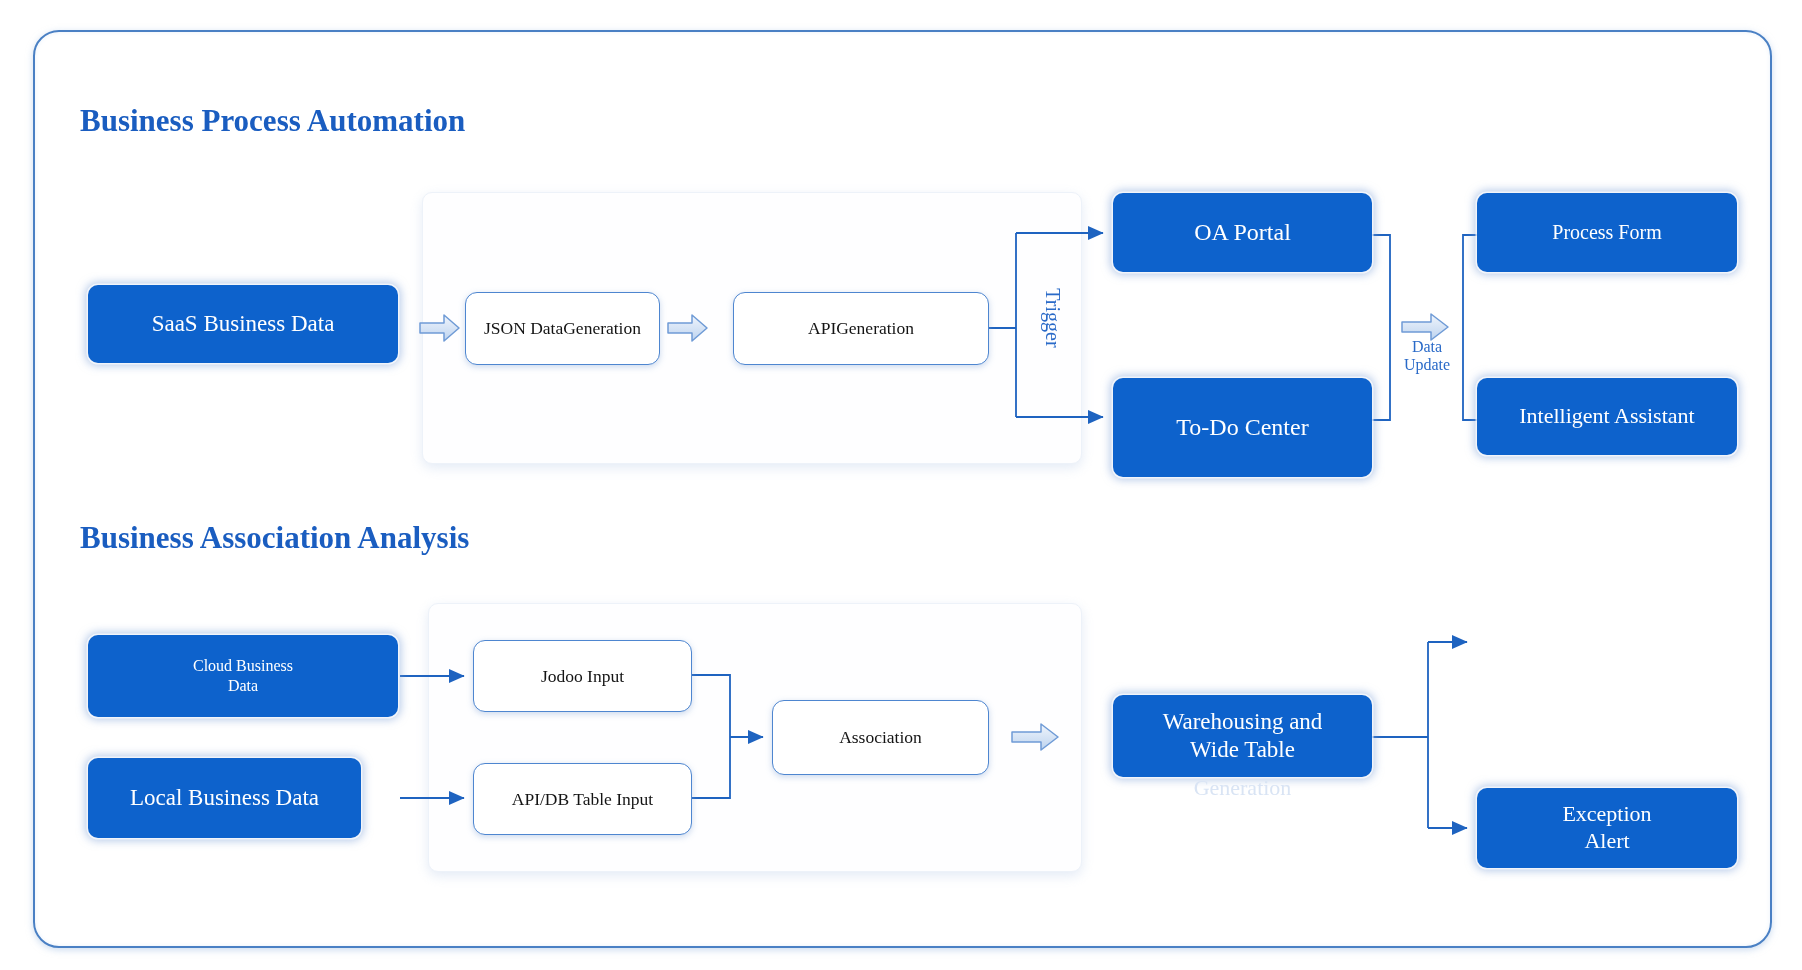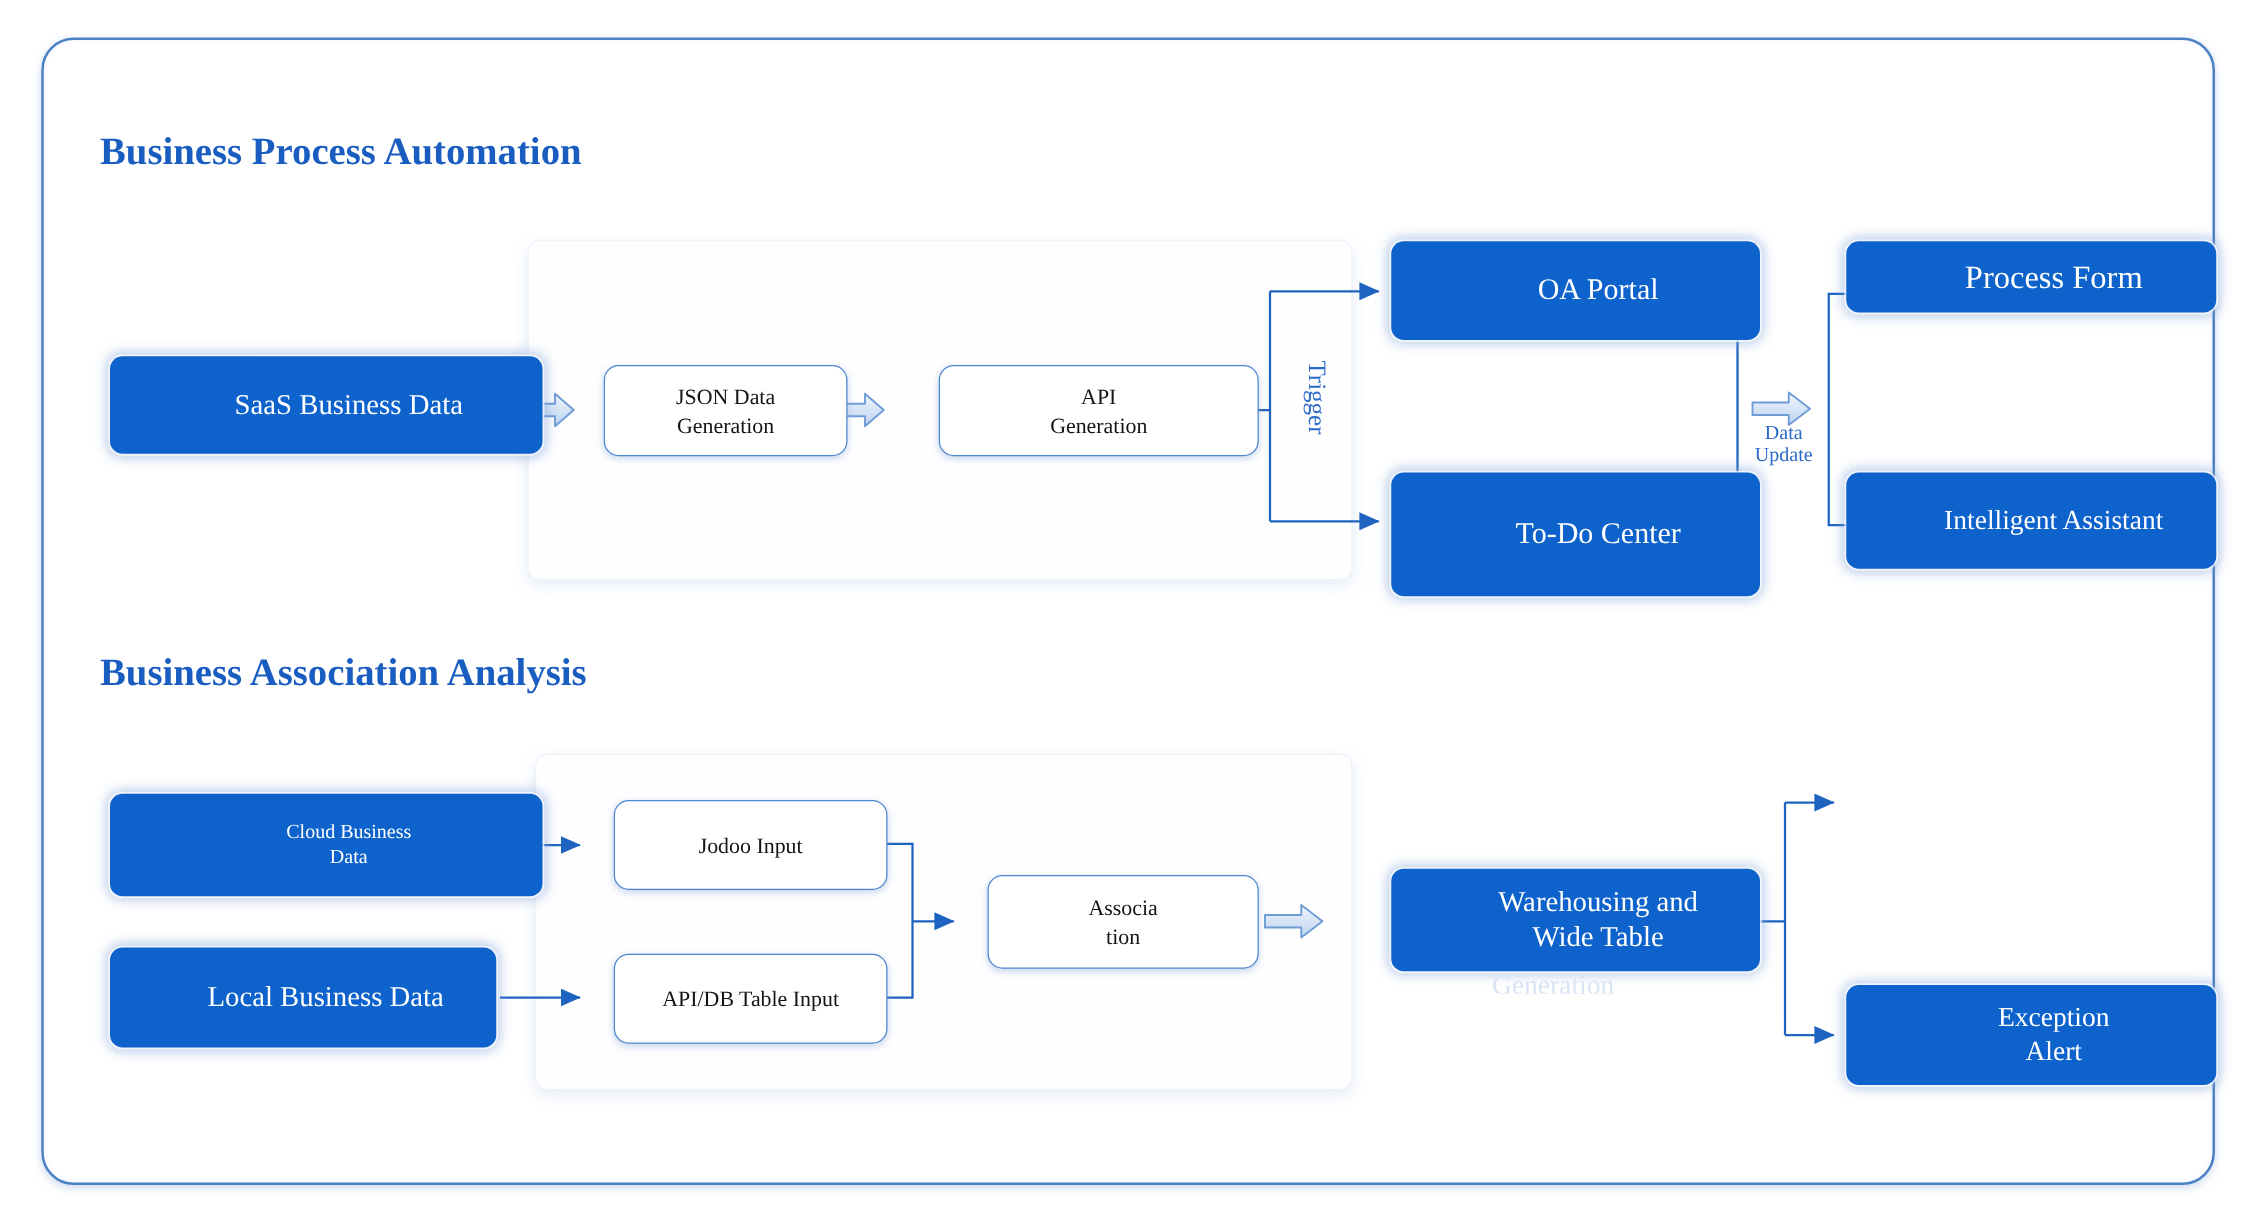--- a/index.html
+++ b/index.html
@@ -8,25 +8,25 @@
   .frame{position:absolute;left:33px;top:30px;width:1735px;height:914px;
          border:2.5px solid #4a80c4;border-radius:26px;
          box-shadow:0 2px 7px rgba(160,190,225,.55), inset 0 0 4px rgba(200,220,245,.4);}
   .title{position:absolute;font-size:31px;font-weight:700;color:#1a5dc0;white-space:nowrap;}
   .panel{position:absolute;background:#fefeff;border:1px solid #edf2f9;border-radius:10px;
          box-shadow:0 4px 12px rgba(195,210,235,.45);}
   .wires{position:absolute;left:0;top:0;pointer-events:none;}
   .bb{position:absolute;background:#0d62cc;color:#ffffff;border-radius:10px;
       display:flex;flex-direction:column;align-items:center;justify-content:center;
       text-align:center;line-height:1.22;
-      box-shadow:0 0 0 1.5px rgba(255,255,255,.7), 0 0 9px 3px rgba(125,160,215,.55);padding-left:36px;}
+      box-shadow:0 0 0 1.5px rgba(255,255,255,.7), 0 0 9px 3px rgba(125,160,215,.55);}
   .wb{position:absolute;background:#ffffff;color:#141414;border:1.8px solid #4e86d0;border-radius:12px;
-      display:flex;flex-direction:column;align-items:center;justify-content:center;
+      display:flex;flex-direction:row;align-items:center;justify-content:center;
       text-align:center;line-height:1.3;font-size:17.5px;
-      box-shadow:0 2px 6px rgba(140,170,215,.45);margin-left:18px;}
+      box-shadow:0 2px 6px rgba(140,170,215,.45);}
   .rot{position:absolute;transform:rotate(90deg);transform-origin:center;
        text-align:center;font-size:20px;color:#2a6ac8;height:24px;line-height:24px;}
   .flowlabel{position:absolute;text-align:center;font-size:16px;color:#2a6ac8;line-height:1.15;}
   .ln{display:block;}
   .ghost{position:absolute;text-align:center;font-size:22px;color:#d9e4f4;height:18px;overflow:hidden;line-height:22px;}
 </style>
 </head>
 <body>
 
 <div class="canvas">
@@ -93,21 +93,21 @@
 
   <div class="bb" style="left:1113px;top:378px;width:259px;height:99px;font-size:24px">
     <span>To-Do Center</span>
   </div>
 
   <div class="flowlabel" style="left:1381px;top:338px;width:92px">
     <span class="ln">Data</span>
     <span class="ln">Update</span>
   </div>
 
-  <div class="bb" style="left:1477px;top:193px;width:260px;height:57px;font-size:26px">
+  <div class="bb" style="left:1477px;top:193px;width:260px;height:79px;font-size:20px">
     <span>Process Form</span>
   </div>
 
   <div class="bb" style="left:1477px;top:378px;width:260px;height:77px;font-size:22px">
     <span>Intelligent Assistant</span>
   </div>
 
   <div class="bb" style="left:88px;top:635px;width:310px;height:82px;font-size:16px">
     <span>Cloud Business</span>
     <span>Data</span>

